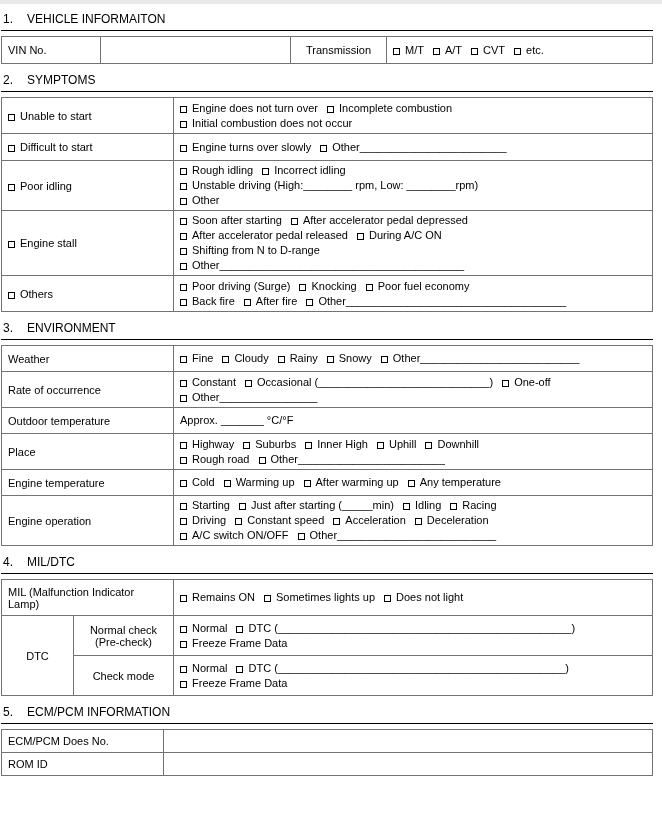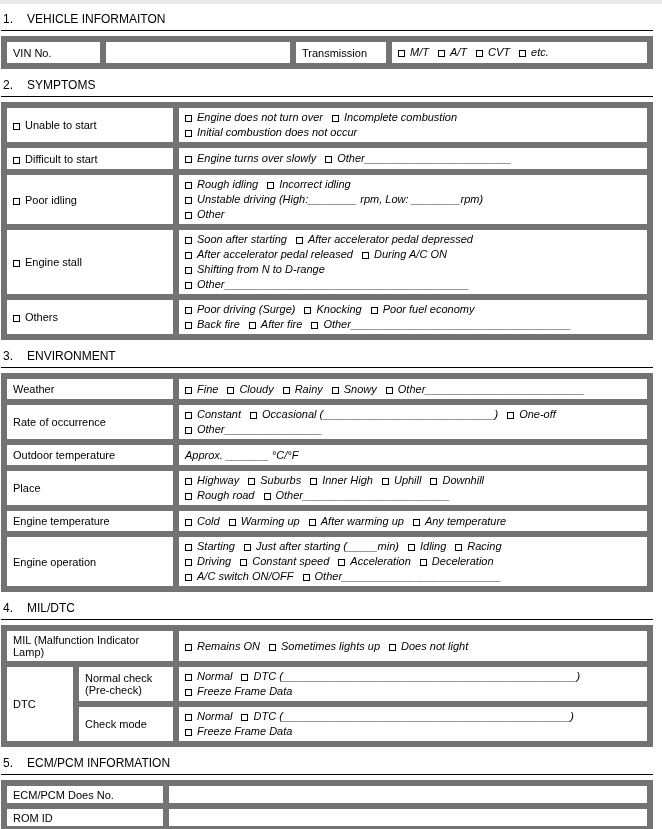--- a/index.html
+++ b/index.html
@@ -7,23 +7,23 @@
   body { font-family: "Liberation Sans", "DejaVu Sans", sans-serif; font-size: 11px; color: #000; }
   .page {
     width: 662px; height: 829px; margin: 4px auto; background: #fff;
     padding: 6px 9px 4px 1px; overflow: hidden; position: relative;
   }
   .sec { margin-top: 9px; }
   .sec:first-child { margin-top: 2px; }
   .sec-h { border-bottom: 1px solid #000; padding: 0 0 4px 2px; font-size: 12px; }
   .sec-n { display: inline-block; width: 24px; }
   table { border-collapse: collapse; width: 100%; table-layout: fixed; margin-top: 5px; }
-  td { border: 6px solid #737373; padding: 2px 6px; vertical-align: middle; overflow: hidden; }
-  .c { text-align: left; }
-  .ln { line-height: 15px; font-style: italic; }
+  td { border: 1px solid #737373; padding: 2px 6px; vertical-align: middle; overflow: hidden; }
+  .c { text-align: center; }
+  .ln { line-height: 15px; }
   .o { display: inline-block; white-space: nowrap; margin-right: 9px; }
   .o:last-child { margin-right: 0; }
   .cb {
     display: inline-block; width: 7px; height: 7px; border: 1px solid #000;
     margin-right: 5px; vertical-align: -1px; font-weight: normal; background: #fff;
   }
 </style>
 </head>
 <body>
 

